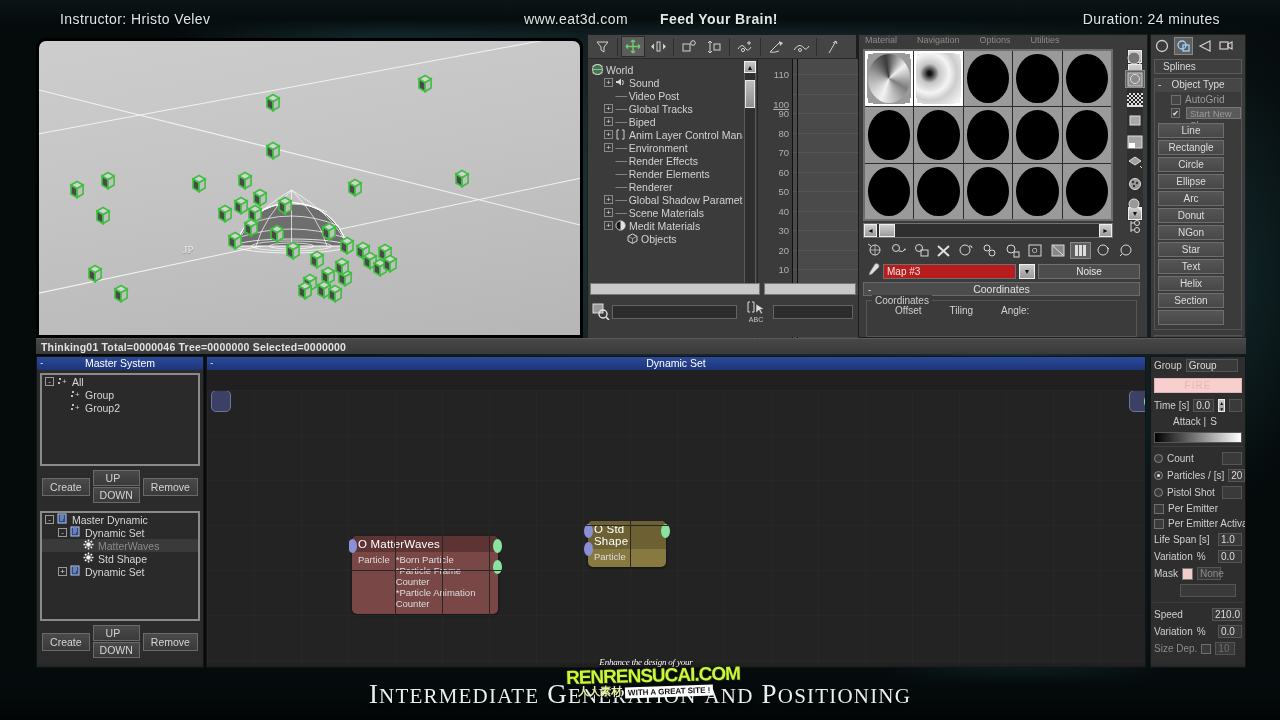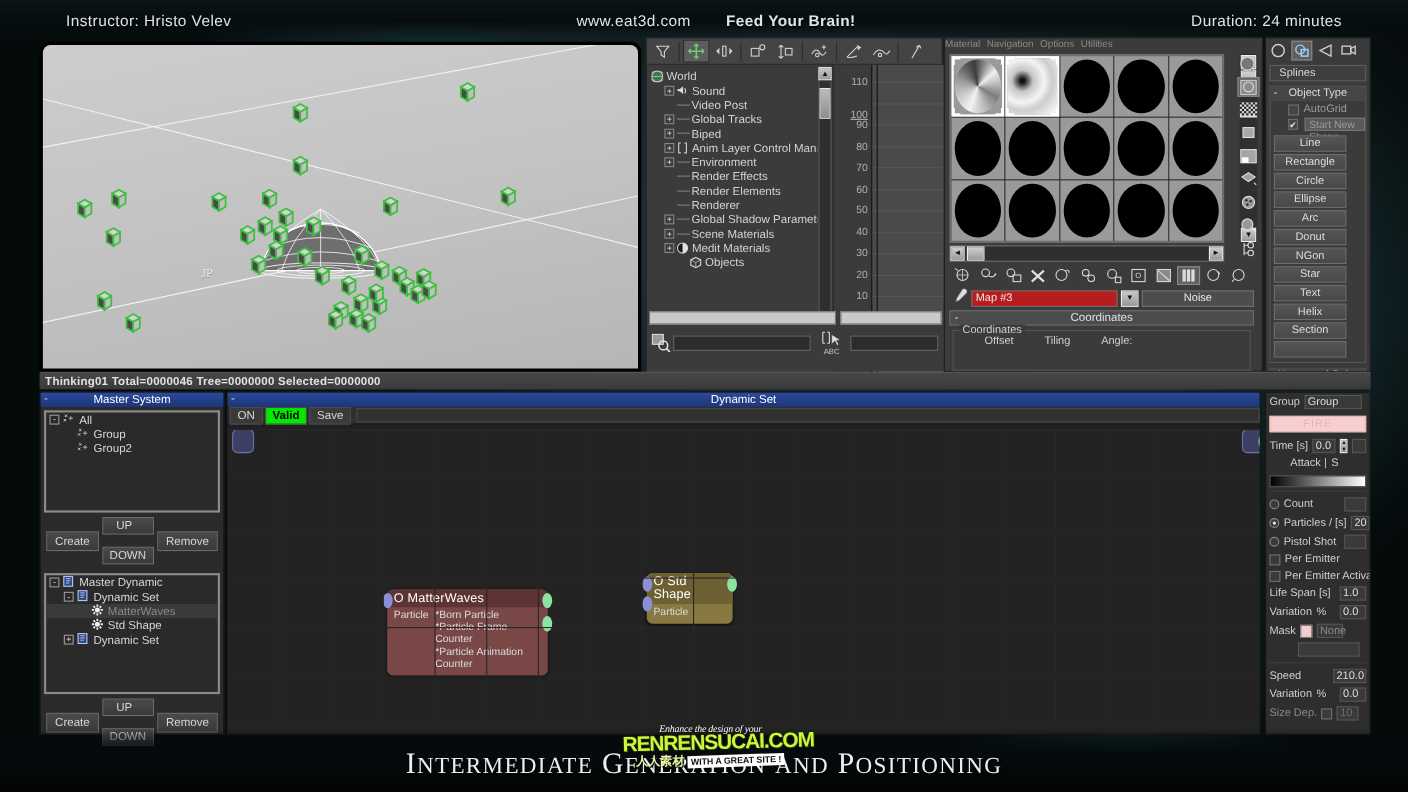--- a/index.html
+++ b/index.html
@@ -138,21 +138,21 @@
   #tv-bottom{ position:absolute; left:0; bottom:0; width:270px; height:42px; background:#3b3b3b;}
   #tv-search{ position:absolute; left:24px; top:10px; width:125px; height:14px;
     background:#2c2c2c; border:1px solid #646464;}
   #tv-field2{ position:absolute; left:185px; top:10px; width:80px; height:14px;
     background:#2c2c2c; border:1px solid #646464;}
 
   
   #matedit{ position:absolute; left:822px; top:0; width:290px; height:304px;
     background:#3b3b3b; border:1px solid #1d1d1d; }
   #mat-menu{ height:12px; background:#3b3b3b; font-size:9px; color:#8a8a8a;
-    display:flex; gap:6px; overflow:hidden;}
+    display:flex; gap:20px; padding-left:6px; overflow:hidden;}
   #slots{ position:absolute; left:4px; top:14px; width:250px; height:172px;
     background:#2d2d2d; border:2px solid #6d6d6d; display:grid;
     grid-template-columns:repeat(5,1fr); grid-template-rows:repeat(3,1fr); gap:1px;}
   .slot{ background:#9a9a9a; position:relative; overflow:hidden;}
   .slot .ball{ position:absolute; inset:3px; border-radius:50%; background:#000;}
   .slot.active{ outline:2px solid #fff; outline-offset:-2px; z-index:2;}
   .corner{ position:absolute; width:7px; height:7px; border:2px solid #fff;}
   #slot-scroll-v{ position:absolute; right:4px; top:14px; width:16px; height:172px; background:#2f2f2f;}
   #slot-scroll-h{ position:absolute; left:4px; top:188px; width:250px; height:15px; background:#2f2f2f;
     border:1px solid #707070;}
@@ -227,21 +227,21 @@
   .panel-title .mn{ position:absolute; left:3px; top:-1px; color:#cfd8ef;}
   .listbox{ margin:3px; background:#2a2a2a; border:2px solid #8a8a8a; position:relative;}
   .lrow{ display:flex; align-items:center; height:13px; padding-left:3px; font-size:10.5px;
     color:#d6d6d6; white-space:nowrap;}
   .lrow.dim{ color:#8a8a8a; background:#3a3a3a;}
   .ebox{ width:9px; height:9px; border:1px solid #9a9a9a; color:#ddd; font-size:8px;
     line-height:7px; text-align:center; margin-right:3px; flex:none;}
   .btnrow{ display:flex; align-items:center; justify-content:center; gap:3px; margin-top:4px;}
   .gbtn{ background:linear-gradient(180deg,#4a4a4a,#3a3a3a); border:1px solid #6a6a6a;
     color:#d5d5d5; font-size:10.5px; padding:2px 7px;}
-  .updown{ display:flex; flex-direction:column; gap:11px;}
+  .updown{ display:flex; flex-direction:column; gap:1px;}
 
   
   #nodeed{ position:absolute; left:170px; top:322px; width:940px; height:312px;
     background:#202020; border:1px solid #151515;}
   #ne-toolbar{ height:16px; background:#2f2f2f; display:flex; align-items:center; gap:2px;
     padding-left:2px; border-bottom:1px solid #171717;}
   .neb{ font-size:10.5px; color:#d8d8d8; padding:1px 6px; background:#3a3a3a;
     border:1px solid #4a4a4a;}
   .neb.valid{ background:#00ea00; color:#000; font-weight:bold;}
   #ne-long{ flex:1; height:13px; background:#303030; border:1px solid #4a4a4a; margin-left:3px;}
@@ -1138,26 +1138,20 @@
         </div>
         <div class="gbtn">Remove</div>
       </div>
     </div>
 
     <div id="nodeed">
       <div class="panel-title">
         <span class="mn">-</span>
         <span>Dynamic Set</span>
       </div>
-      <div id="ne-toolbar">
-        <div class="neb">ON</div>
-        <div class="neb valid">Valid</div>
-        <div class="neb">Save</div>
-        <div id="ne-long"></div>
-      </div>
       <div id="ne-canvas">
         <div id="pill-l"></div>
         <div id="pill-r">
           <div style="position:absolute;right:-4px;top:4px;width:8px;height:13px;border-radius:50%;background:#8ae49f;"></div>
         </div>
 
         <svg id="ne-wires" width="940" height="280" style="position:absolute;left:0;top:0;pointer-events:none;">
           <path d="M151,216 C 185,216 195,195 230,195" stroke="#c9c9c9" stroke-width="1.6" fill="none"></path>
         </svg>
 

